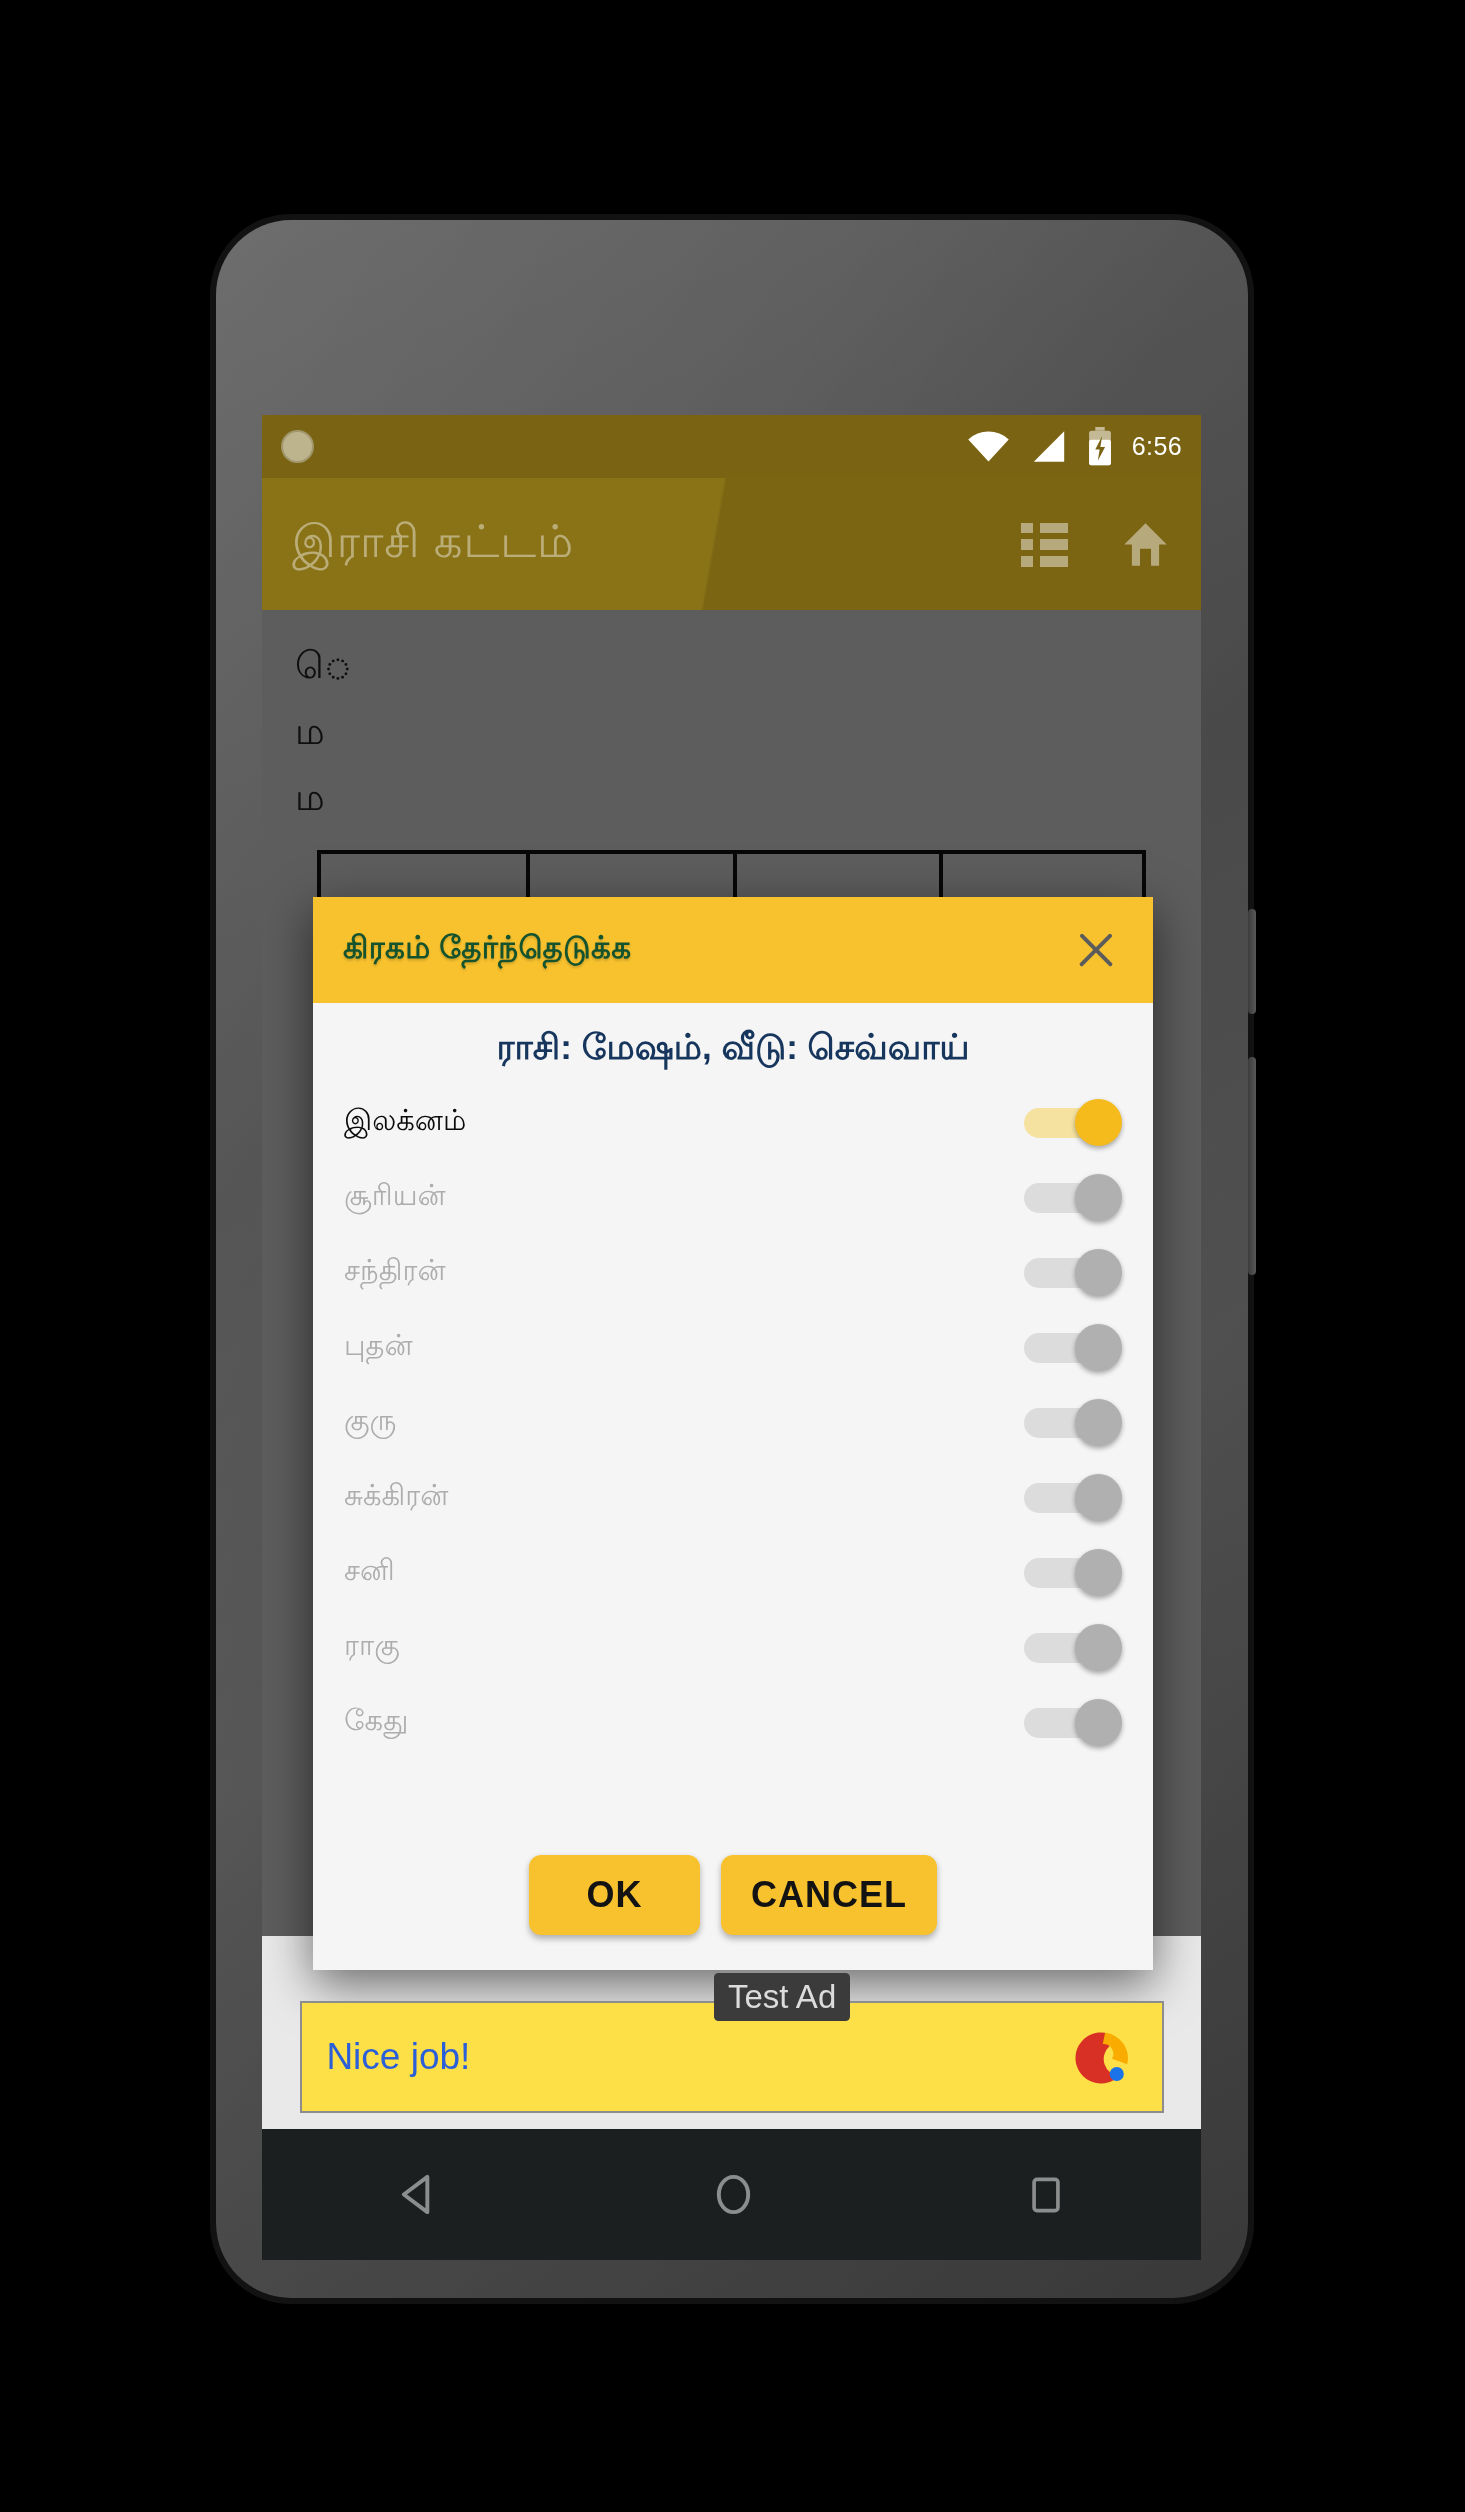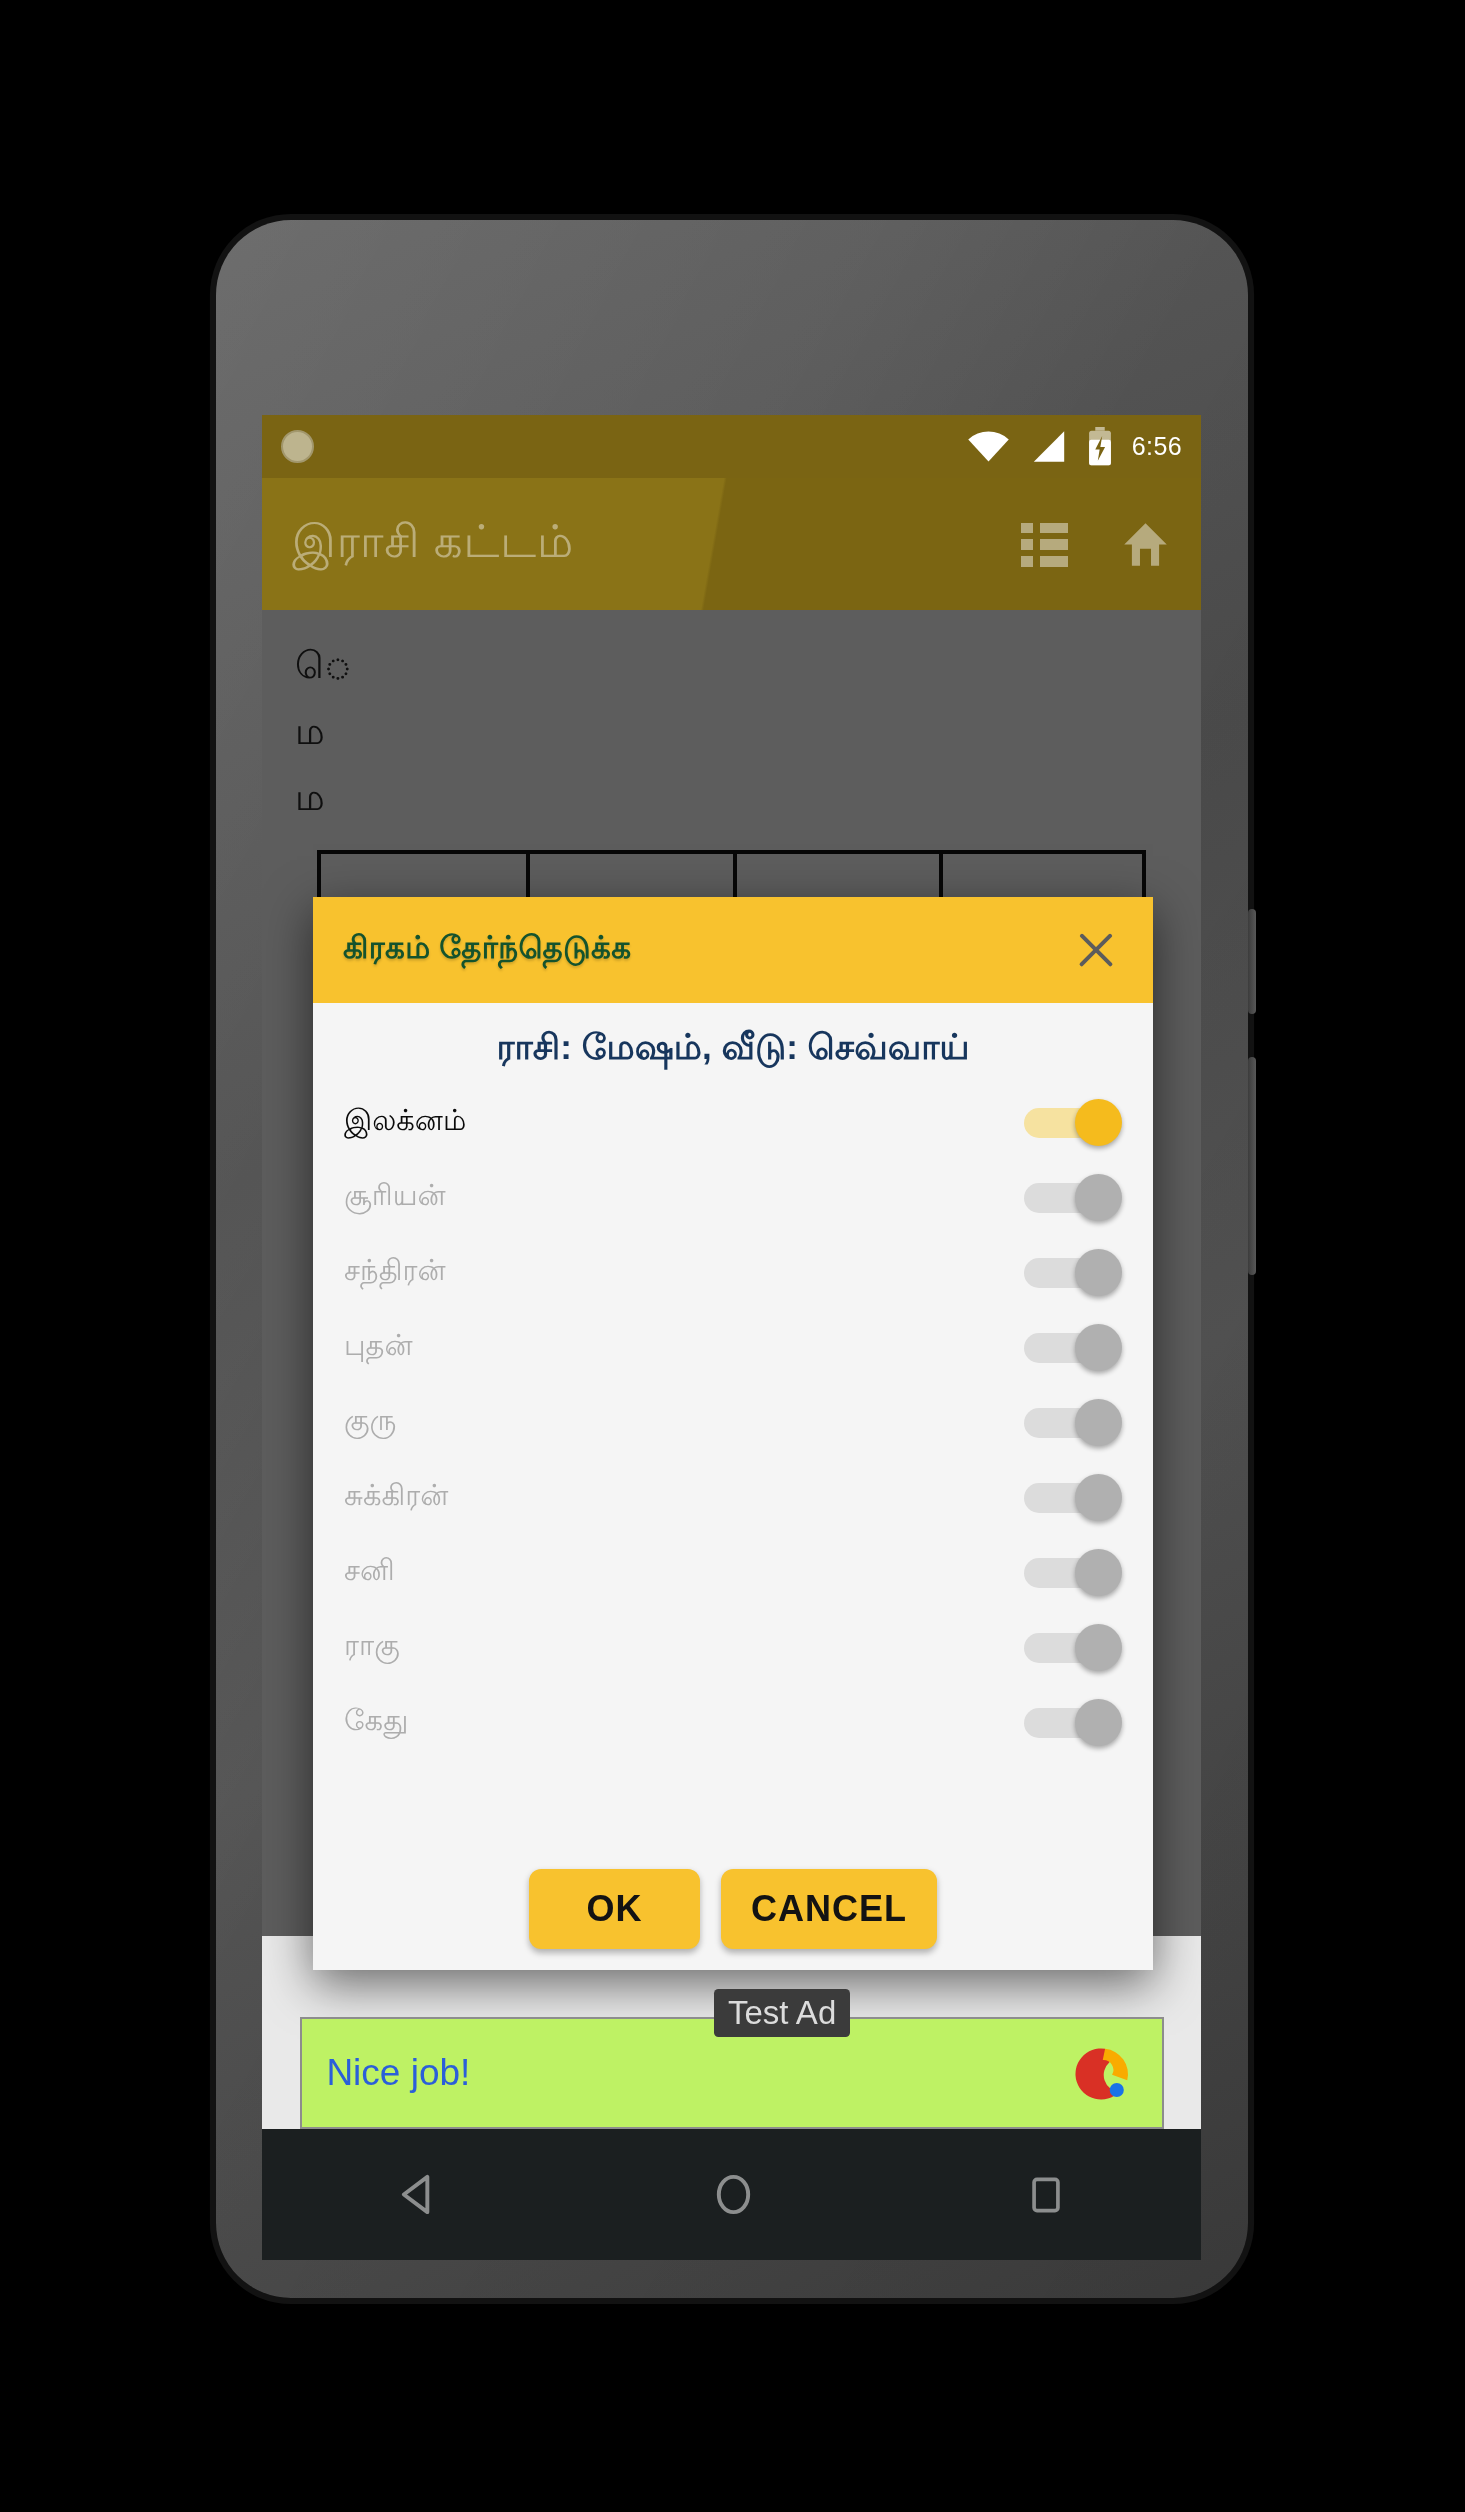--- a/index.html
+++ b/index.html
@@ -159,35 +159,35 @@
   .switch .thumb {
     position:absolute; right: 0; top: 1.7px; width: 47px; height: 47px;
     border-radius: 50%; background: #b0b0b0;
     box-shadow: 0 2.6px 5.2px rgba(0,0,0,.32);
   }
   .switch.on .track { background: #f6e2a0; }
   .switch.on .thumb { background: #f5bb1d; }
 
   #dlg-buttons {
     display: flex; justify-content: center; gap: 21px;
-    padding: 21px 0 21px 0;
+    padding: 21px 0 35px 0;
   }
   .dlg-btn {
     min-width: 171px; height: 80px; border: none; border-radius: 12.2px;
     background: #f8c22e; color: #131313; font-size: 36px; font-weight: 700;
     letter-spacing: 1px; cursor: pointer;
     box-shadow: 0 3.5px 6.1px rgba(0,0,0,.28);
     font-family: "Liberation Sans", sans-serif;
     padding: 0 30px;
   }
 
   
   #ad {
-    position:absolute; left: 38px; bottom: 0; width: 864px; height: 112px;
-    background: #bef264; border: 2.6px solid #8d8d8d;
+    position:absolute; left: 38px; bottom: 16px; width: 864px; height: 112px;
+    background: #fde047; border: 2.6px solid #8d8d8d;
     display:flex; align-items:center; padding: 0 24.4px;
   }
   #ad .ad-link { color: #2b5fd9; font-size: 37px; }
   #ad .ad-text { color:#111; font-size: 37px; margin-left: 73px; }
   #ad-badge {
     position:absolute; left: 412px; top: -30px;
     background: #3b3b3b; color:#dcdcdc; font-size: 33px;
     padding: 5.2px 14px; border-radius: 4.4px;
   }
   #admob-logo { margin-left:auto; width: 68px; height: 68px; }

